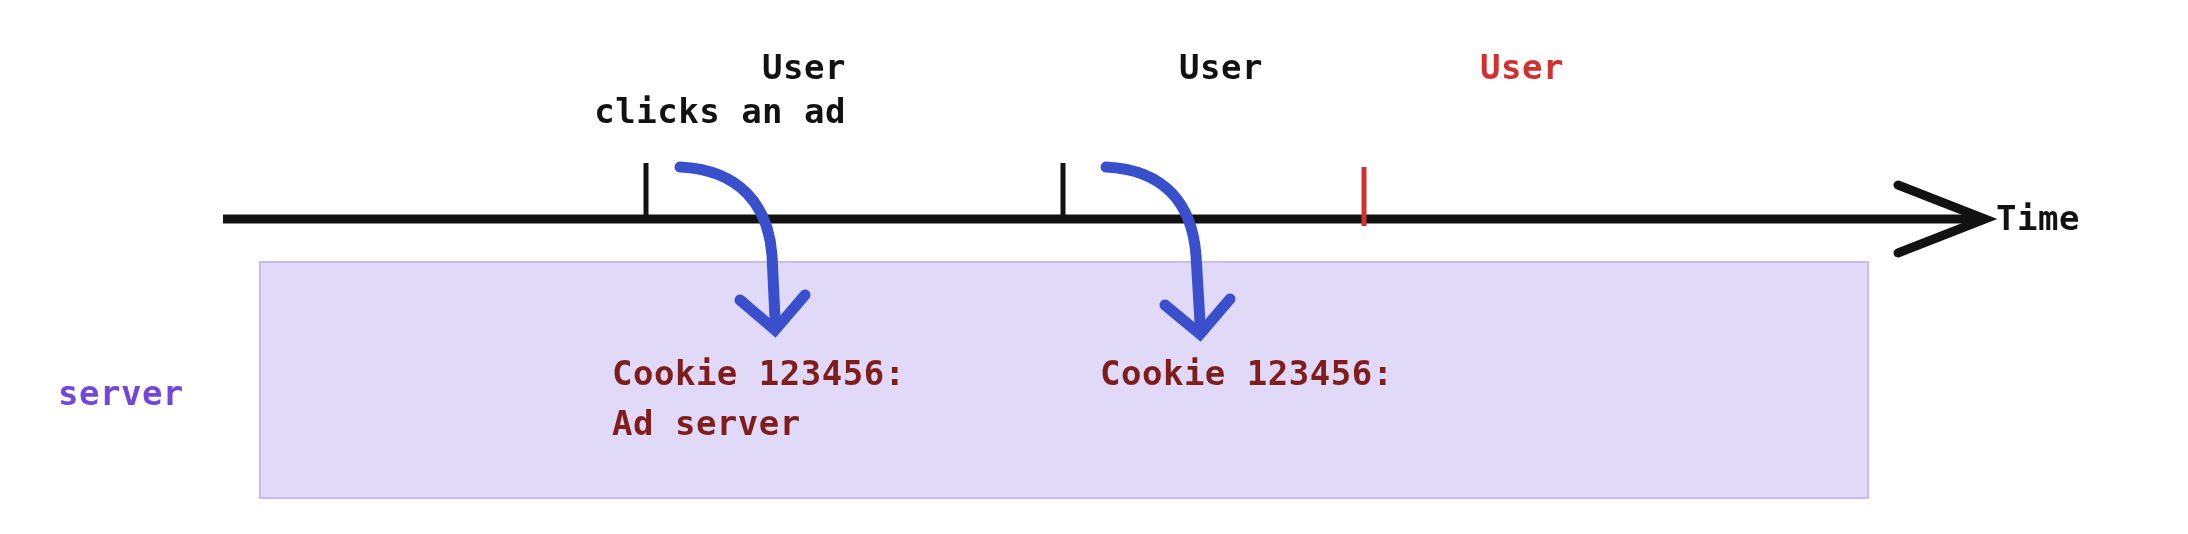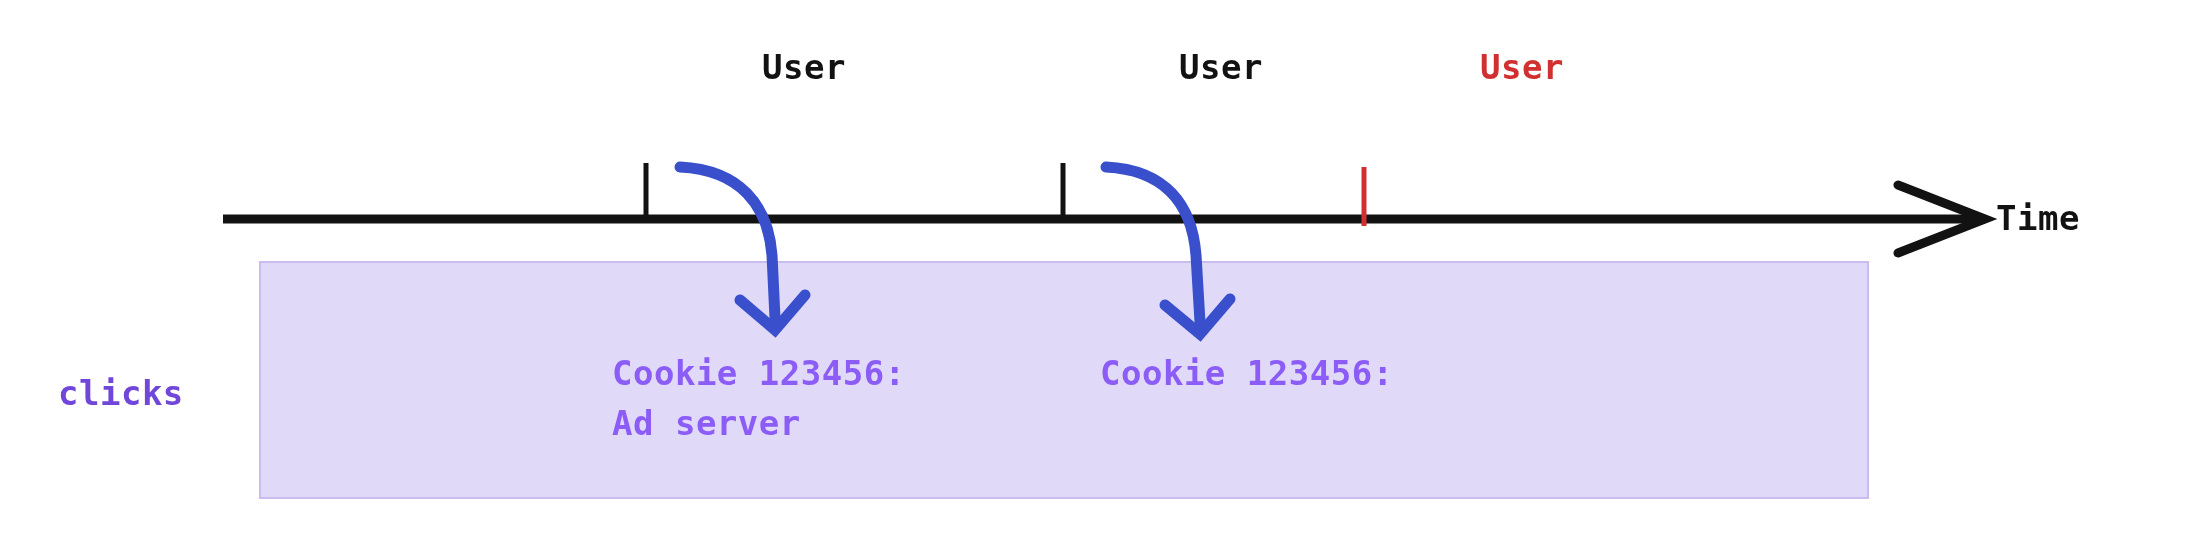--- a/index.html
+++ b/index.html
@@ -67,21 +67,21 @@
   .event-label.black { color: #121212; }
   .event-label.red   { color: #d13030; }
 
   #event-label-0 { left: 446px; top: 45px; width: 400px; }
   #event-label-1 { left: 863px; top: 45px; width: 400px; }
   #event-label-2 { left: 1164px; top: 45px; width: 400px; }
 
   
   .log-entry {
     position: absolute;
-    color: #8b5cf6;
+    color: #7f1d1d;
     font-size: 34px;
     line-height: 50px;
     font-weight: 700;
     white-space: pre;
     text-align: left;
     letter-spacing: 0.5px;
   }
   #log-entry-0 { left: 612px; top: 348px; width: 460px; }
   #log-entry-1 { left: 1100px; top: 348px; width: 460px; }
 
@@ -98,42 +98,42 @@
     letter-spacing: 0.5px;
   }
 </style>
 </head>
 <body>
 
 <div id="stage">
 
   <div class="server-box"></div>
 
-  <div class="server-label"><br><span>clicks</span></div>
+  <div class="server-label"><br><span>server</span></div>
 
   <svg class="timeline-svg" viewBox="0 0 2188 534">
 
     <line x1="223" y1="219" x2="1985" y2="219" stroke="#121212" stroke-width="9" stroke-linecap="butt"></line>
 
     <polyline points="1898,185 1985,219 1898,253" fill="none" stroke="#121212" stroke-width="9" stroke-linecap="round" stroke-linejoin="miter"></polyline>
 
     <line x1="646" y1="163" x2="646" y2="219" stroke="#121212" stroke-width="5"></line>
 
     <line x1="1063" y1="163" x2="1063" y2="219" stroke="#121212" stroke-width="5"></line>
 
     <line x1="1364" y1="167" x2="1364" y2="226" stroke="#d13030" stroke-width="5"></line>
 
     <path d="M 680,167 C 740,170 768,205 772,255 L 775,318" fill="none" stroke="#3a4fcc" stroke-width="11" stroke-linecap="round"></path>
     <polyline points="740,300 775,330 805,295" fill="none" stroke="#3a4fcc" stroke-width="11" stroke-linecap="round" stroke-linejoin="miter"></polyline>
 
     <path d="M 1106,167 C 1166,170 1192,205 1196,255 L 1200,322" fill="none" stroke="#3a4fcc" stroke-width="11" stroke-linecap="round"></path>
     <polyline points="1165,305 1200,334 1230,299" fill="none" stroke="#3a4fcc" stroke-width="11" stroke-linecap="round" stroke-linejoin="miter"></polyline>
   </svg>
 
-  <div class="event-label black" id="event-label-0"><span>User</span><br></div>
+  <div class="event-label black" id="event-label-0"><span>User</span><br><span>clicks an ad</span></div>
 
   <div class="event-label black" id="event-label-1"><span>User</span><br></div>
 
   <div class="event-label red" id="event-label-2"><span>User</span><br></div>
 
   <div class="log-entry" id="log-entry-0"><span>Cookie 123456:</span><br><span>Ad server</span></div>
 
   <div class="log-entry" id="log-entry-1"><span>Cookie 123456:</span><br></div>
 
   <div class="axis-caption">Time</div>

